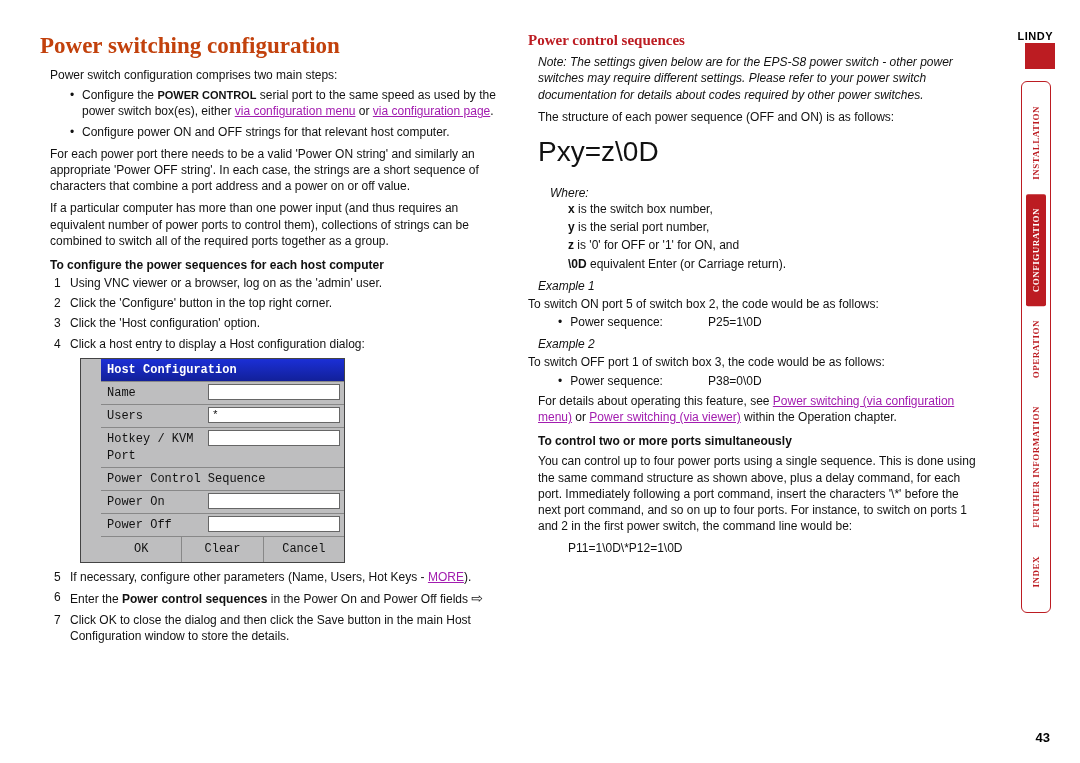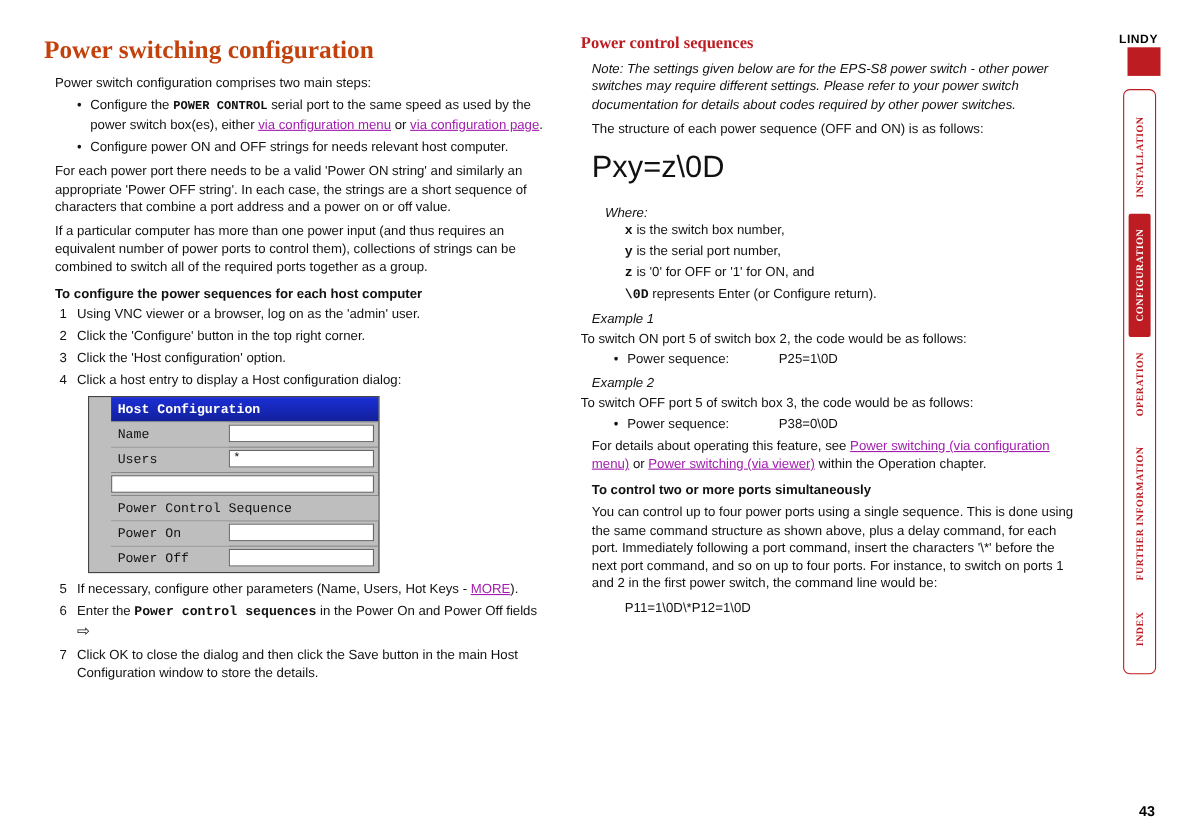--- a/index.html
+++ b/index.html
@@ -10,21 +10,21 @@
   .col-right { max-width: 455px; }
   .sidebar { width: 50px; display: flex; flex-direction: column; align-items: center; gap: 8px; }
   h1 { font-family: Georgia, 'Times New Roman', serif; color: #c2410c; font-size: 23px; font-weight: bold; margin-bottom: 6px; }
   h2 { font-family: Georgia, 'Times New Roman', serif; color: #BC1C22; font-size: 15px; font-weight: bold; margin-bottom: 4px; }
   .intro { margin: 2px 0 4px 10px; }
   ul.bulleted { list-style: none; padding-left: 30px; margin-bottom: 6px; }
   ul.bulleted li { position: relative; padding-left: 12px; margin-bottom: 4px; }
   ul.bulleted li::before { content: "•"; position: absolute; left: 0; top: 0; }
   .para { margin: 4px 0 6px 10px; }
   .link { color: #a21caf; text-decoration: underline; cursor: pointer; }
-  .bold { font-weight: bold; font-family: Liberation Mono, monospace; }
+  .bold { font-weight: bold; }
   .small-caps { font-variant: small-caps; font-size: 11px; }
   .steps-h { font-weight: bold; margin: 8px 0 2px 10px; font-size: 12px; }
   ol.steps { list-style: none; padding-left: 30px; }
   ol.steps li { position: relative; padding-left: 0; margin-bottom: 4px; }
   ol.steps li .num { position: absolute; left: -16px; top: 0; }
   .dialog { margin: 6px 0 6px 40px; width: 265px; border: 1px solid #444; background: #BEBEBF; font-family: 'Courier New', monospace; font-size: 12px; padding-left: 20px; }
   .dialog .title { background: linear-gradient(#1b2fd6,#122099); color: #fff; padding: 3px 6px; font-weight: bold; }
   .dialog .row { display: flex; border-top: 1px solid #888; }
   .dialog .label { width: 107px; padding: 3px 6px; background: #BEBEBF; }
   .dialog .field { flex: 1; background: #fff; margin: 2px 4px 2px 0; border: 1px solid #666; height: 16px; font-size: 11px; padding: 0 3px; }
@@ -38,37 +38,37 @@
   .sub-list .item { margin-bottom: 2px; }
   .ex { font-style: italic; margin: 6px 0 2px 10px; }
   .ex-text { margin-bottom: 2px; }
   .seq-row { display: flex; margin-left: 30px; }
   .seq-row .lbl::before { content: "•"; margin-right: 8px; }
   .seq-row .lbl { width: 150px; }
   .sidebar-nav { border: 1px solid #BC1C22; border-radius: 6px; padding: 10px 4px; display: flex; flex-direction: column; align-items: center; gap: 0; }
   .nav-item { writing-mode: vertical-rl; transform: rotate(180deg); font-family: Georgia, serif; font-size: 9px; font-weight: bold; letter-spacing: 0.5px; padding: 14px 5px; color: #BC1C22; cursor: pointer; text-align: center; }
   .nav-item.active { background: #BC1C22; color: #fff; border-radius: 2px; }
   .logo-box { width: 38px; }
-  .logo-text { font-family: Arial; font-size: 11px; font-weight: bold; letter-spacing: 0.5px; text-align: center; padding-right: 2px; }
+  .logo-text { font-family: Arial; font-size: 11px; font-weight: bold; letter-spacing: 0.5px; text-align: right; padding-right: 2px; }
   .logo-sq { width: 30px; height: 26px; background: #BC1C22; margin: 1px 0 4px auto; }
   .arrow { font-size: 14px; }
   .pagenum { position: absolute; bottom: 18px; right: 30px; font-weight: bold; font-size: 13px; margin-left: 12px; }
 </style>
 </head>
 <body>
 
 <div class="page">
   <div class="col col-left">
     <h1>Power switching configuration</h1>
     <div class="intro">Power switch configuration comprises two main steps:</div>
     <ul class="bulleted">
       <li>
         <span>Configure the </span><span class="small-caps bold">POWER CONTROL</span><span> serial port to the same speed as used by the power switch box(es), either </span><span class="link">via configuration menu</span><span> or </span><span class="link">via configuration page</span><span>.</span>
       </li>
-      <li>Configure power ON and OFF strings for needs relevant host computer.</li>
+      <li>Configure power ON and OFF strings for that relevant host computer.</li>
     </ul>
     <div class="para">For each power port there needs to be a valid 'Power ON string' and similarly an appropriate 'Power OFF string'. In each case, the strings are a short sequence of characters that combine a port address and a power on or off value.</div>
     <div class="para">If a particular computer has more than one power input (and thus requires an equivalent number of power ports to control them), collections of strings can be combined to switch all of the required ports together as a group.</div>
     <div class="steps-h">To configure the power sequences for each host computer</div>
     <ol class="steps">
       <li><span class="num">1</span><span>Using VNC viewer or a browser, log on as the 'admin' user.</span></li>
       <li><span class="num">2</span><span>Click the 'Configure' button in the top right corner.</span></li>
       <li><span class="num">3</span><span>Click the 'Host configuration' option.</span></li>
       <li><span class="num">4</span><span>Click a host entry to display a Host configuration dialog:</span></li>
     </ol>
@@ -77,62 +77,68 @@
       <div class="title">Host Configuration</div>
       <div class="row">
           <div class="label">Name</div>
           <div class="field"></div>
         </div>
       <div class="row">
           <div class="label">Users</div>
           <div class="field">*</div>
         </div>
       <div class="row">
+          <div class="label">Hotkey / KVM Port</div>
           <div class="field"></div>
         </div>
       <div class="row">
           <div class="label" style="width:100%">Power Control Sequence</div>
         </div>
       <div class="row">
           <div class="label">Power On</div>
           <div class="field"></div>
         </div>
       <div class="row">
           <div class="label">Power Off</div>
           <div class="field"></div>
         </div>
+      <div class="btns">
+        <div class="btn">OK</div>
+        <div class="btn">Clear</div>
+        <div class="btn">Cancel</div>
+      </div>
     </div>
 
     <ol class="steps" start="5">
       <li><span class="num">5</span><span>If necessary, configure other parameters (Name, Users, Hot Keys - </span><span class="link">MORE</span><span>).</span></li>
       <li><span class="num">6</span><span>Enter the </span><span class="bold">Power control sequences</span><span> in the Power On and Power Off fields </span><span class="arrow">⇨</span></li>
       <li><span class="num">7</span><span>Click OK to close the dialog and then click the Save button in the main Host Configuration window to store the details.</span></li>
     </ol>
   </div>
 
   <div class="col col-right">
     <h2>Power control sequences</h2>
     <div class="note">Note: The settings given below are for the EPS-S8 power switch - other power switches may require different settings. Please refer to your power switch documentation for details about codes required by other power switches.</div>
     <div class="para">The structure of each power sequence (OFF and ON) is as follows:</div>
     <div class="formula">Pxy=z\0D</div>
     <div class="where">Where:</div>
     <div class="sub-list">
       <div class="item"><span class="bold">x</span><span> is the switch box number,</span></div>
       <div class="item"><span class="bold">y</span><span> is the serial port number,</span></div>
       <div class="item"><span class="bold">z</span><span> is '0' for OFF or '1' for ON, and</span></div>
-      <div class="item"><span class="bold">\0D</span><span> represents Enter (or Configure return).</span></div>
+      <div class="item"><span class="bold">\0D</span><span> equivalent Enter (or Carriage return).</span></div>
     </div>
     <div class="ex">Example 1</div>
     <div class="ex-text">To switch ON port 5 of switch box 2, the code would be as follows:</div>
     <div class="seq-row">
         <div class="lbl">Power sequence:</div>
         <div>P25=1\0D</div>
       </div>
     <div class="ex">Example 2</div>
-    <div class="ex-text">To switch OFF port 5 of switch box 3, the code would be as follows:</div>
+    <div class="ex-text">To switch OFF port 1 of switch box 3, the code would be as follows:</div>
     <div class="seq-row">
         <div class="lbl">Power sequence:</div>
         <div>P38=0\0D</div>
       </div>
     <div class="para">
       <span>For details about operating this feature, see </span><span class="link">Power switching (via configuration menu)</span><span> or </span><span class="link">Power switching (via viewer)</span><span> within the Operation chapter.</span>
     </div>
     <div class="steps-h">To control two or more ports simultaneously</div>
     <div class="para">You can control up to four power ports using a single sequence. This is done using the same command structure as shown above, plus a delay command, for each port. Immediately following a port command, insert the characters '\*' before the next port command, and so on up to four ports. For instance, to switch on ports 1 and 2 in the first power switch, the command line would be:</div>
     <div class="para" style="margin-left:40px">P11=1\0D\*P12=1\0D</div>

